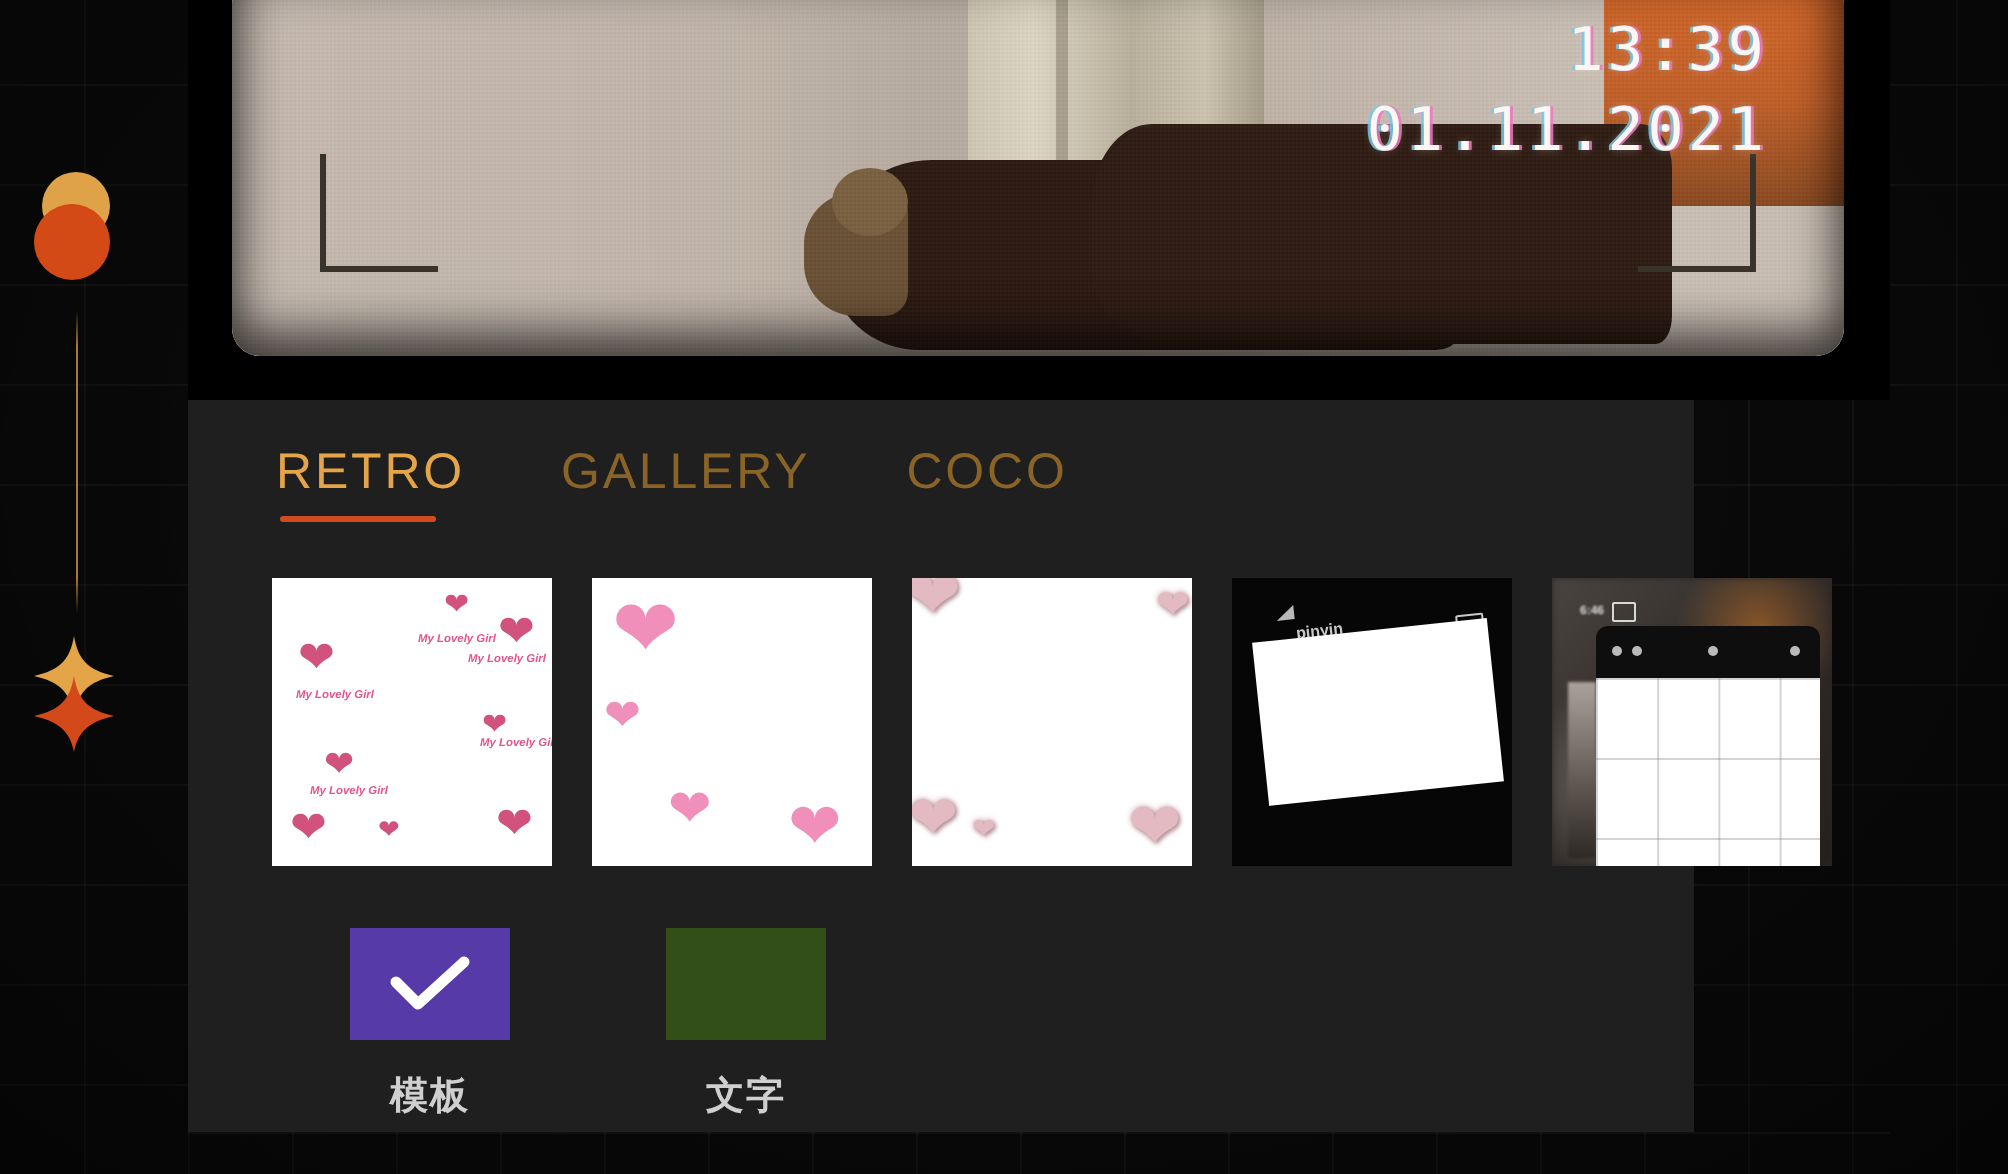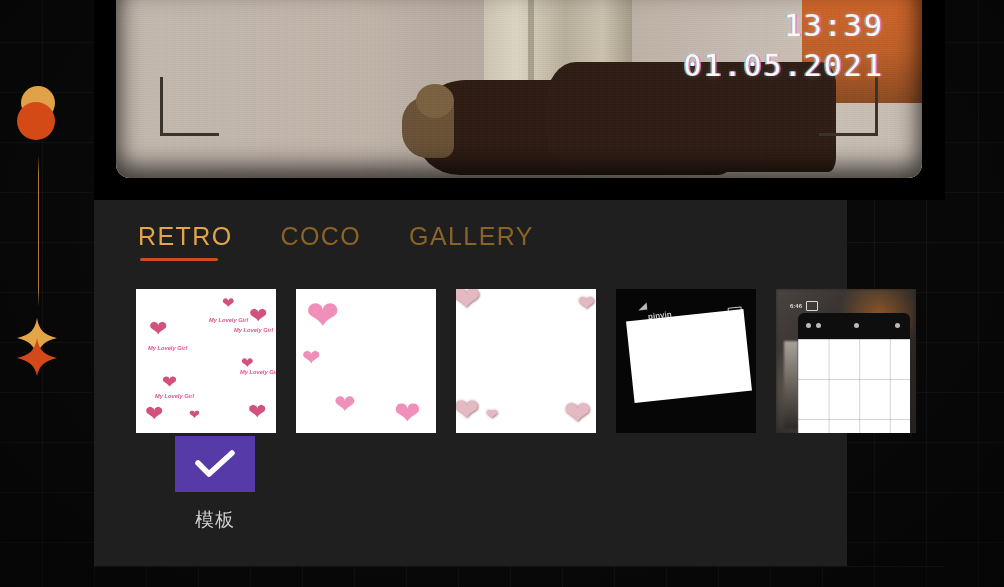--- a/index.html
+++ b/index.html
@@ -370,23 +370,24 @@
     left: 30px; top: 12px;
     width: 10px; height: 8px;
     border: 1px solid #d8d8d8;
     border-radius: 1px;
     filter: blur(0.3px);
   }
 
   
   .tools {
     position: absolute;
-    left: 42px; top: 236px;
+    left: 42px; top: 264px;
     width: 790px;
     display: flex;
+    font-weight: bold;
   }
   .tool {
     width: 158px;
     display: flex;
     flex-direction: column;
     align-items: center;
     cursor: pointer;
   }
   .tool .swatch {
     width: 80px; height: 56px;
@@ -440,40 +441,40 @@
       <div class="photo-shoe2"></div>
       <div class="photo-toe"></div>
       <div class="photo-toe2"></div>
       <div class="photo-grain"></div>
 
       <div class="bracket bl"></div>
       <div class="bracket br"></div>
 
       <div class="stamp">
         <div>13:39</div>
-        <div>01.05.2021</div>
+        <div>01.11.2021</div>
       </div>
 
       <div class="photo-inner-shadow"></div>
     </div>
   </div>
 
   <div class="panel">
 
     <div class="tabs">
       <div class="tab active">
         <span class="tab-label">RETRO</span>
         <span class="underline"></span>
       </div>
       <div class="tab">
+        <span class="tab-label">GALLERY</span>
+        <span class="underline"></span>
+      </div>
+      <div class="tab">
         <span class="tab-label">COCO</span>
-        <span class="underline"></span>
-      </div>
-      <div class="tab">
-        <span class="tab-label">GALLERY</span>
         <span class="underline"></span>
       </div>
     </div>
 
     <div class="thumbs">
 
       <div class="thumb t1">
         <div class="canvas">
           <span class="heart" style="left:13px;  top:29px;  font-size:22px;">❤</span>
           <span class="heart" style="left:86px;  top:6px;   font-size:15px;">❤</span>
@@ -541,20 +542,24 @@
 
       <div class="tool">
         <div class="swatch" style="background:#553aa8;">
           <svg class="check" width="42" height="32" viewBox="0 0 42 32" aria-hidden="true">
             <polyline points="4,15 15,26 38,5" fill="none" stroke="#ffffff" stroke-width="5.5" stroke-linecap="round" stroke-linejoin="round"></polyline>
           </svg>
         </div>
         <span class="tool-label">模板</span>
       </div>
 
+      <div class="tool">
+        <div class="swatch" style="background:#334f18;"></div>
+        <span class="tool-label">文字</span>
+      </div>
 
 
 
 
     </div>
   </div>
 
   <div class="panel-edge"></div>
 
 </div>

